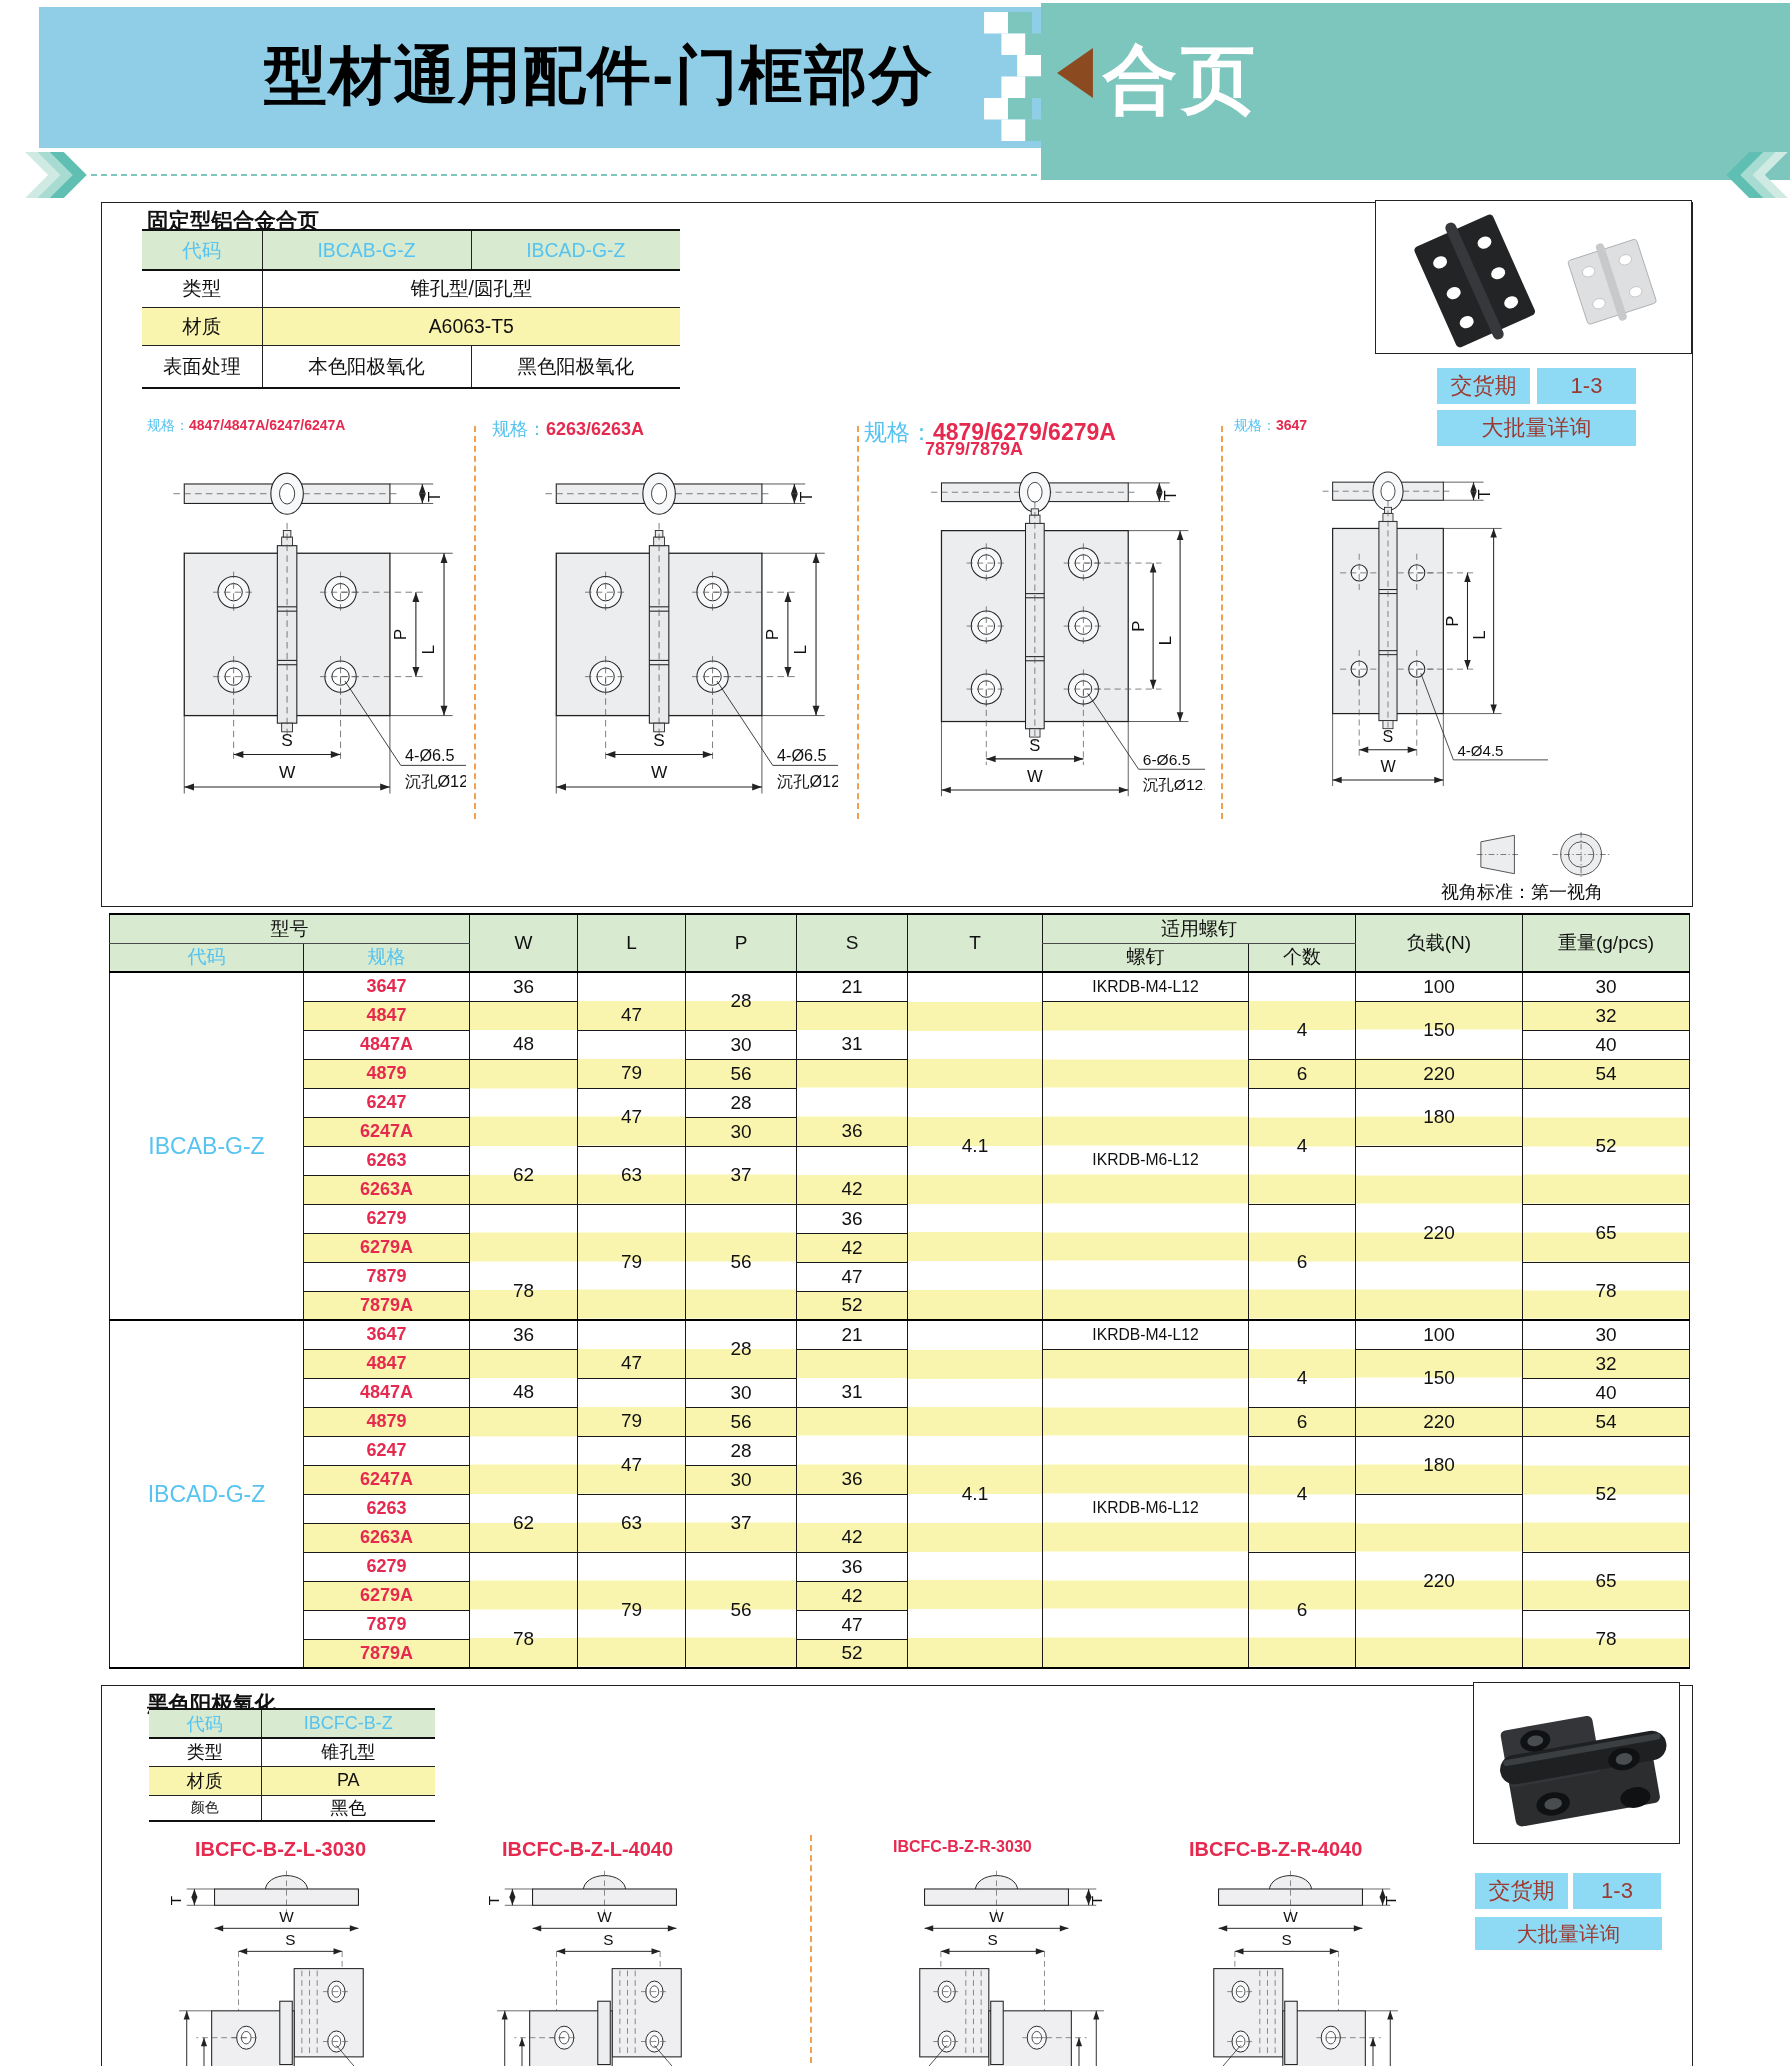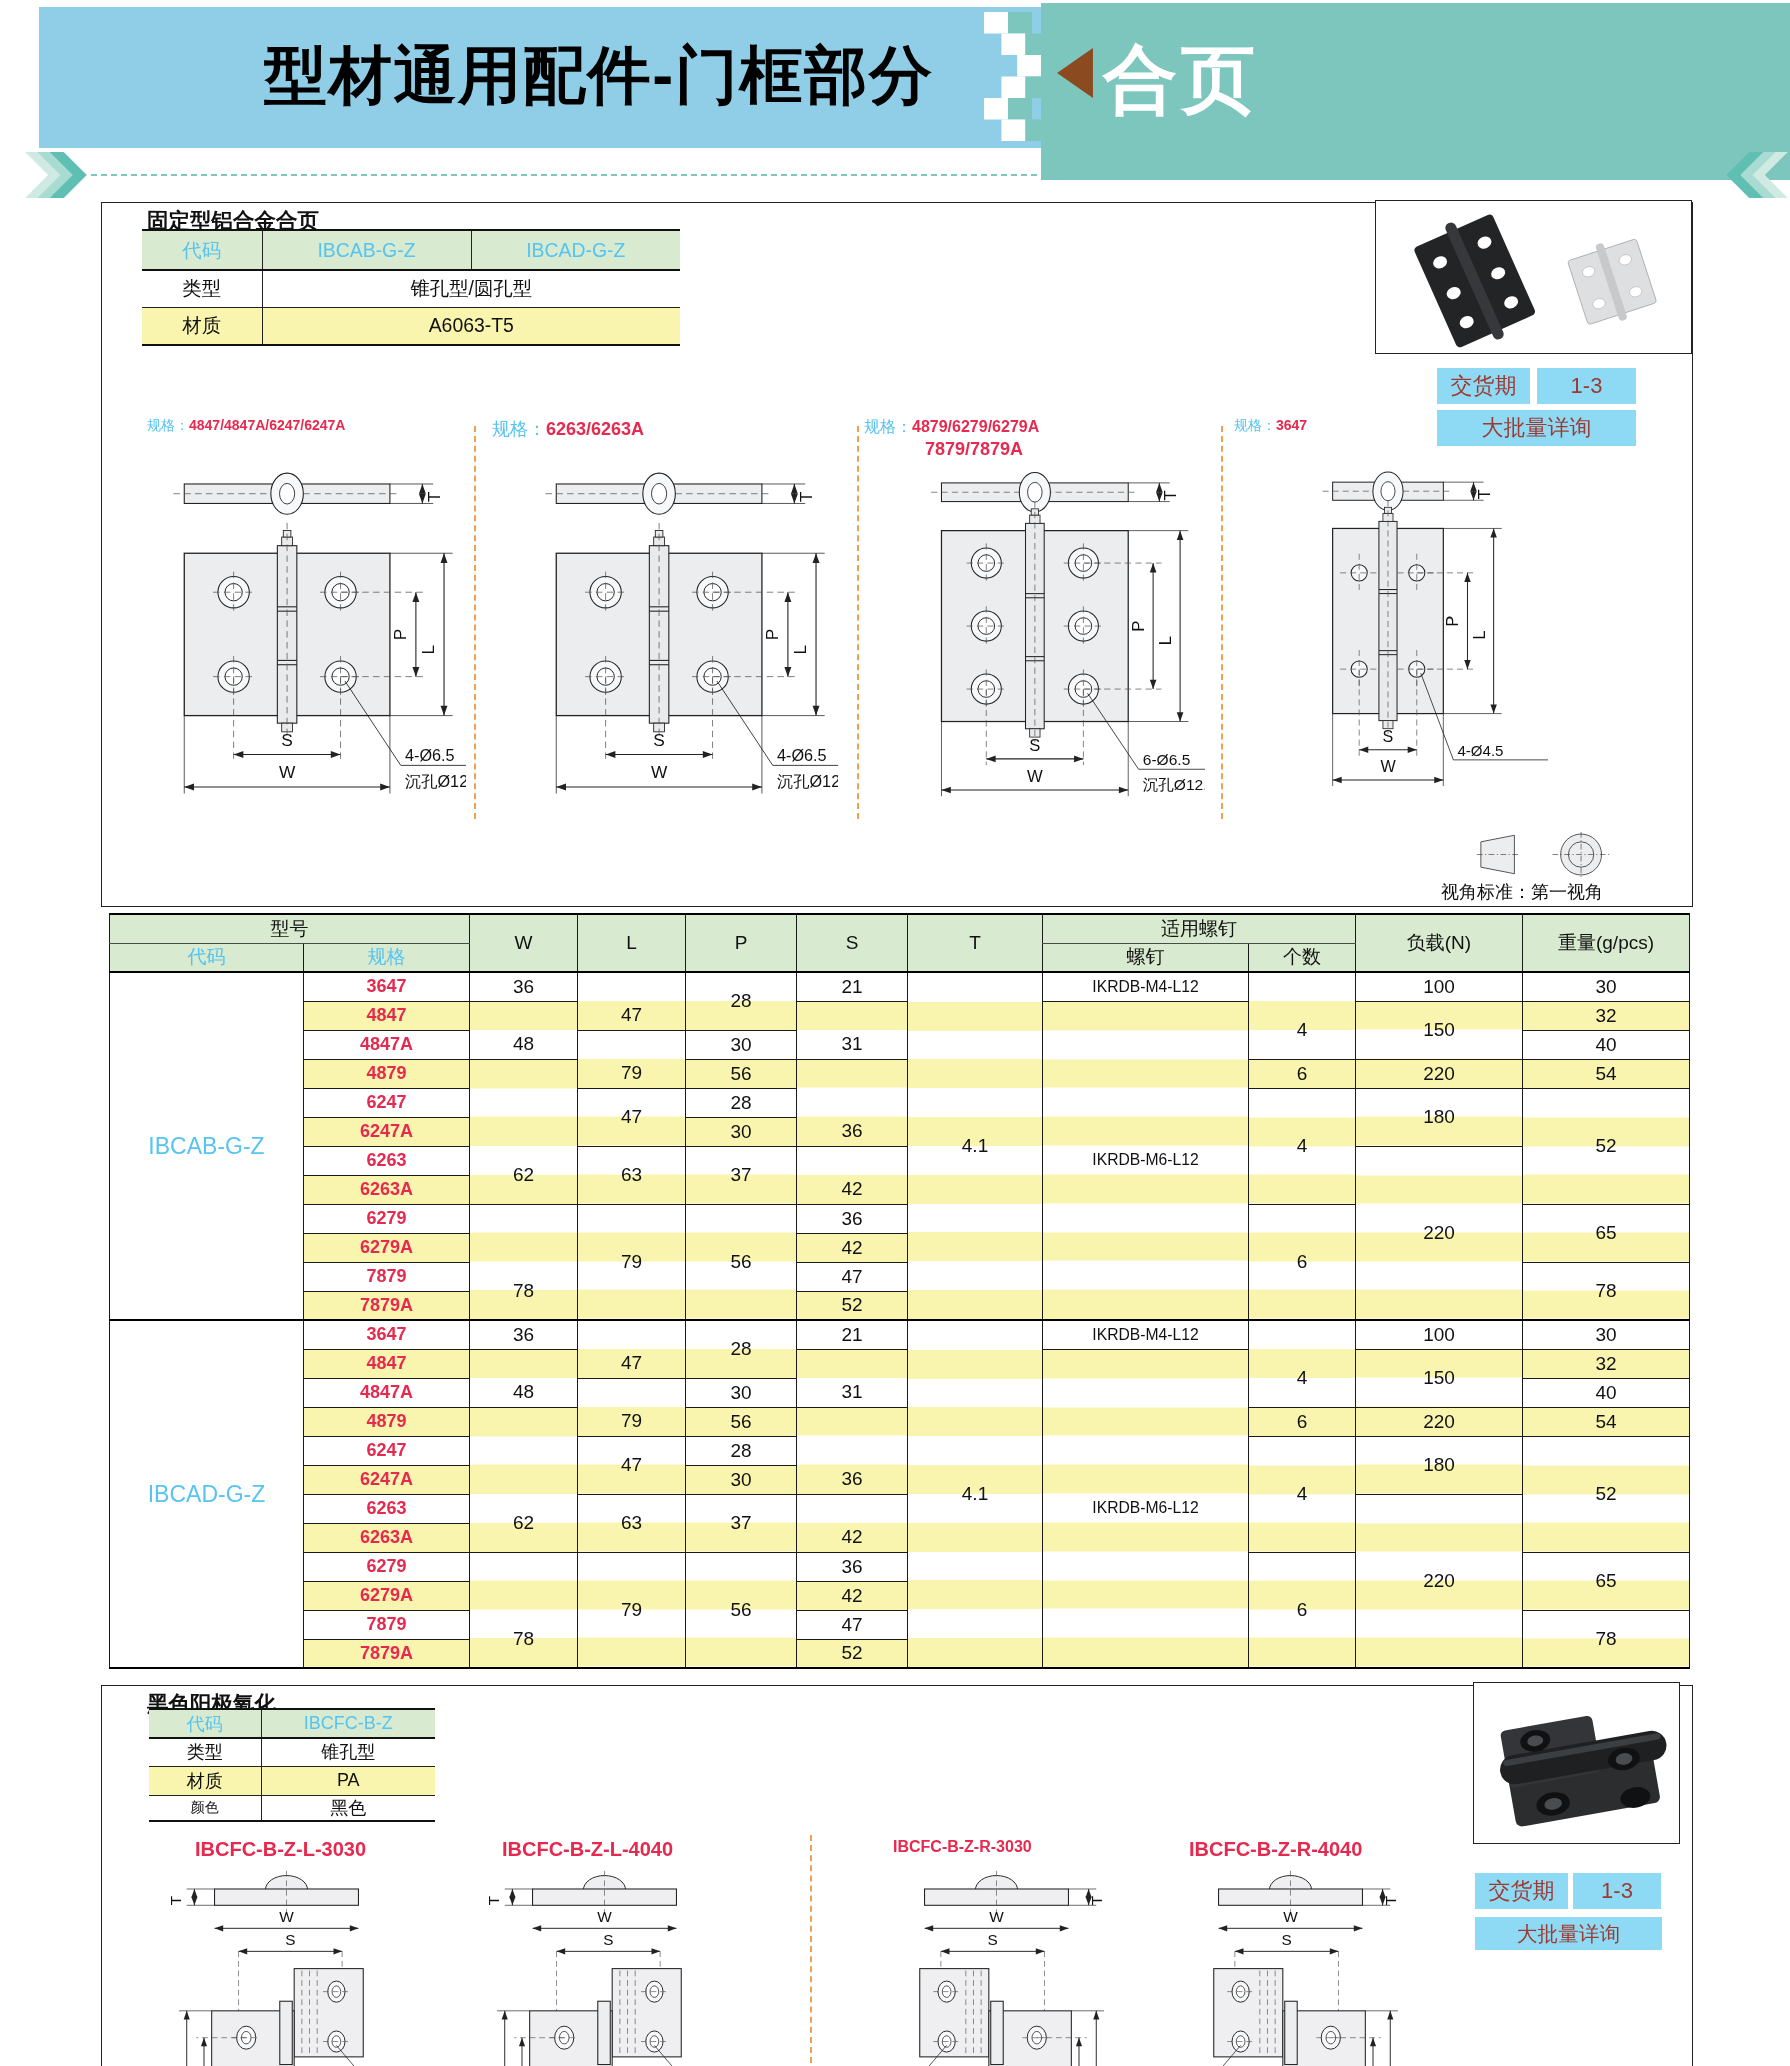--- a/index.html
+++ b/index.html
@@ -104,20 +104,25 @@
       <td class="bluet">IBCAD-G-Z</td>
     </tr>
     <tr style="height:37px">
       <td>类型</td>
       <td colspan="2">锥孔型/圆孔型</td>
     </tr>
     <tr style="height:38px">
       <td class="yel">材质</td>
       <td class="yel" colspan="2">A6063-T5</td>
     </tr>
+    <tr style="height:43px">
+      <td>表面处理</td>
+      <td>本色阳极氧化</td>
+      <td>黑色阳极氧化</td>
+    </tr>
   </tbody>
     </table>
 
   <div class="abs" style="left:1273px;top:-3.3px;width:317px;height:154px;border:1.2px solid #222;background:#fff">
     <svg width="314" height="151" viewBox="0 0 740 360">
       <g transform="rotate(-24 240 180)">
         <rect x="125" y="55" width="205" height="262" rx="10" fill="#232426"></rect>
         <rect x="214" y="35" width="26" height="302" rx="12" fill="#36383B"></rect>
         <ellipse cx="170" cy="112" rx="17" ry="14" fill="#fff"></ellipse>
           <ellipse cx="286" cy="112" rx="17" ry="14" fill="#fff"></ellipse>
@@ -140,21 +145,21 @@
   <div class="abs boxblue" style="left:1335px;top:165px;width:93px;height:36px">交货期</div>
   <div class="abs boxblue" style="left:1435px;top:165px;width:99px;height:36px">1-3</div>
   <div class="abs boxblue" style="left:1335px;top:207px;width:199px;height:36px">大批量详询</div>
 
   <div class="abs" style="left:45px;top:214px;font-size:14px">
     <span class="lbl-prefix">规格：</span><span class="lbl-val bold">4847/4847A/6247/6247A</span>
   </div>
   <div class="abs" style="left:390px;top:214px;font-size:18px">
     <span class="lbl-prefix">规格：</span><span class="lbl-val bold">6263/6263A</span>
   </div>
-  <div class="abs" style="left:762px;top:214px;font-size:16px">
+  <div class="abs" style="left:762px;top:214px;font-size:23px">
     <span class="lbl-prefix">规格：</span><span class="lbl-val bold">4879/6279/6279A</span>
   </div>
   <div class="abs lbl-val bold" style="left:823px;top:236px;font-size:18px">7879/7879A</div>
   <div class="abs" style="left:1132px;top:214px;font-size:14px">
     <span class="lbl-prefix">规格：</span><span class="lbl-val bold">3647</span>
   </div>
 
   <div class="abs dashsep" style="left:372px;top:223px;height:393px"></div>
   <div class="abs dashsep" style="left:755px;top:223px;height:393px"></div>
   <div class="abs dashsep" style="left:1119px;top:223px;height:393px"></div>

